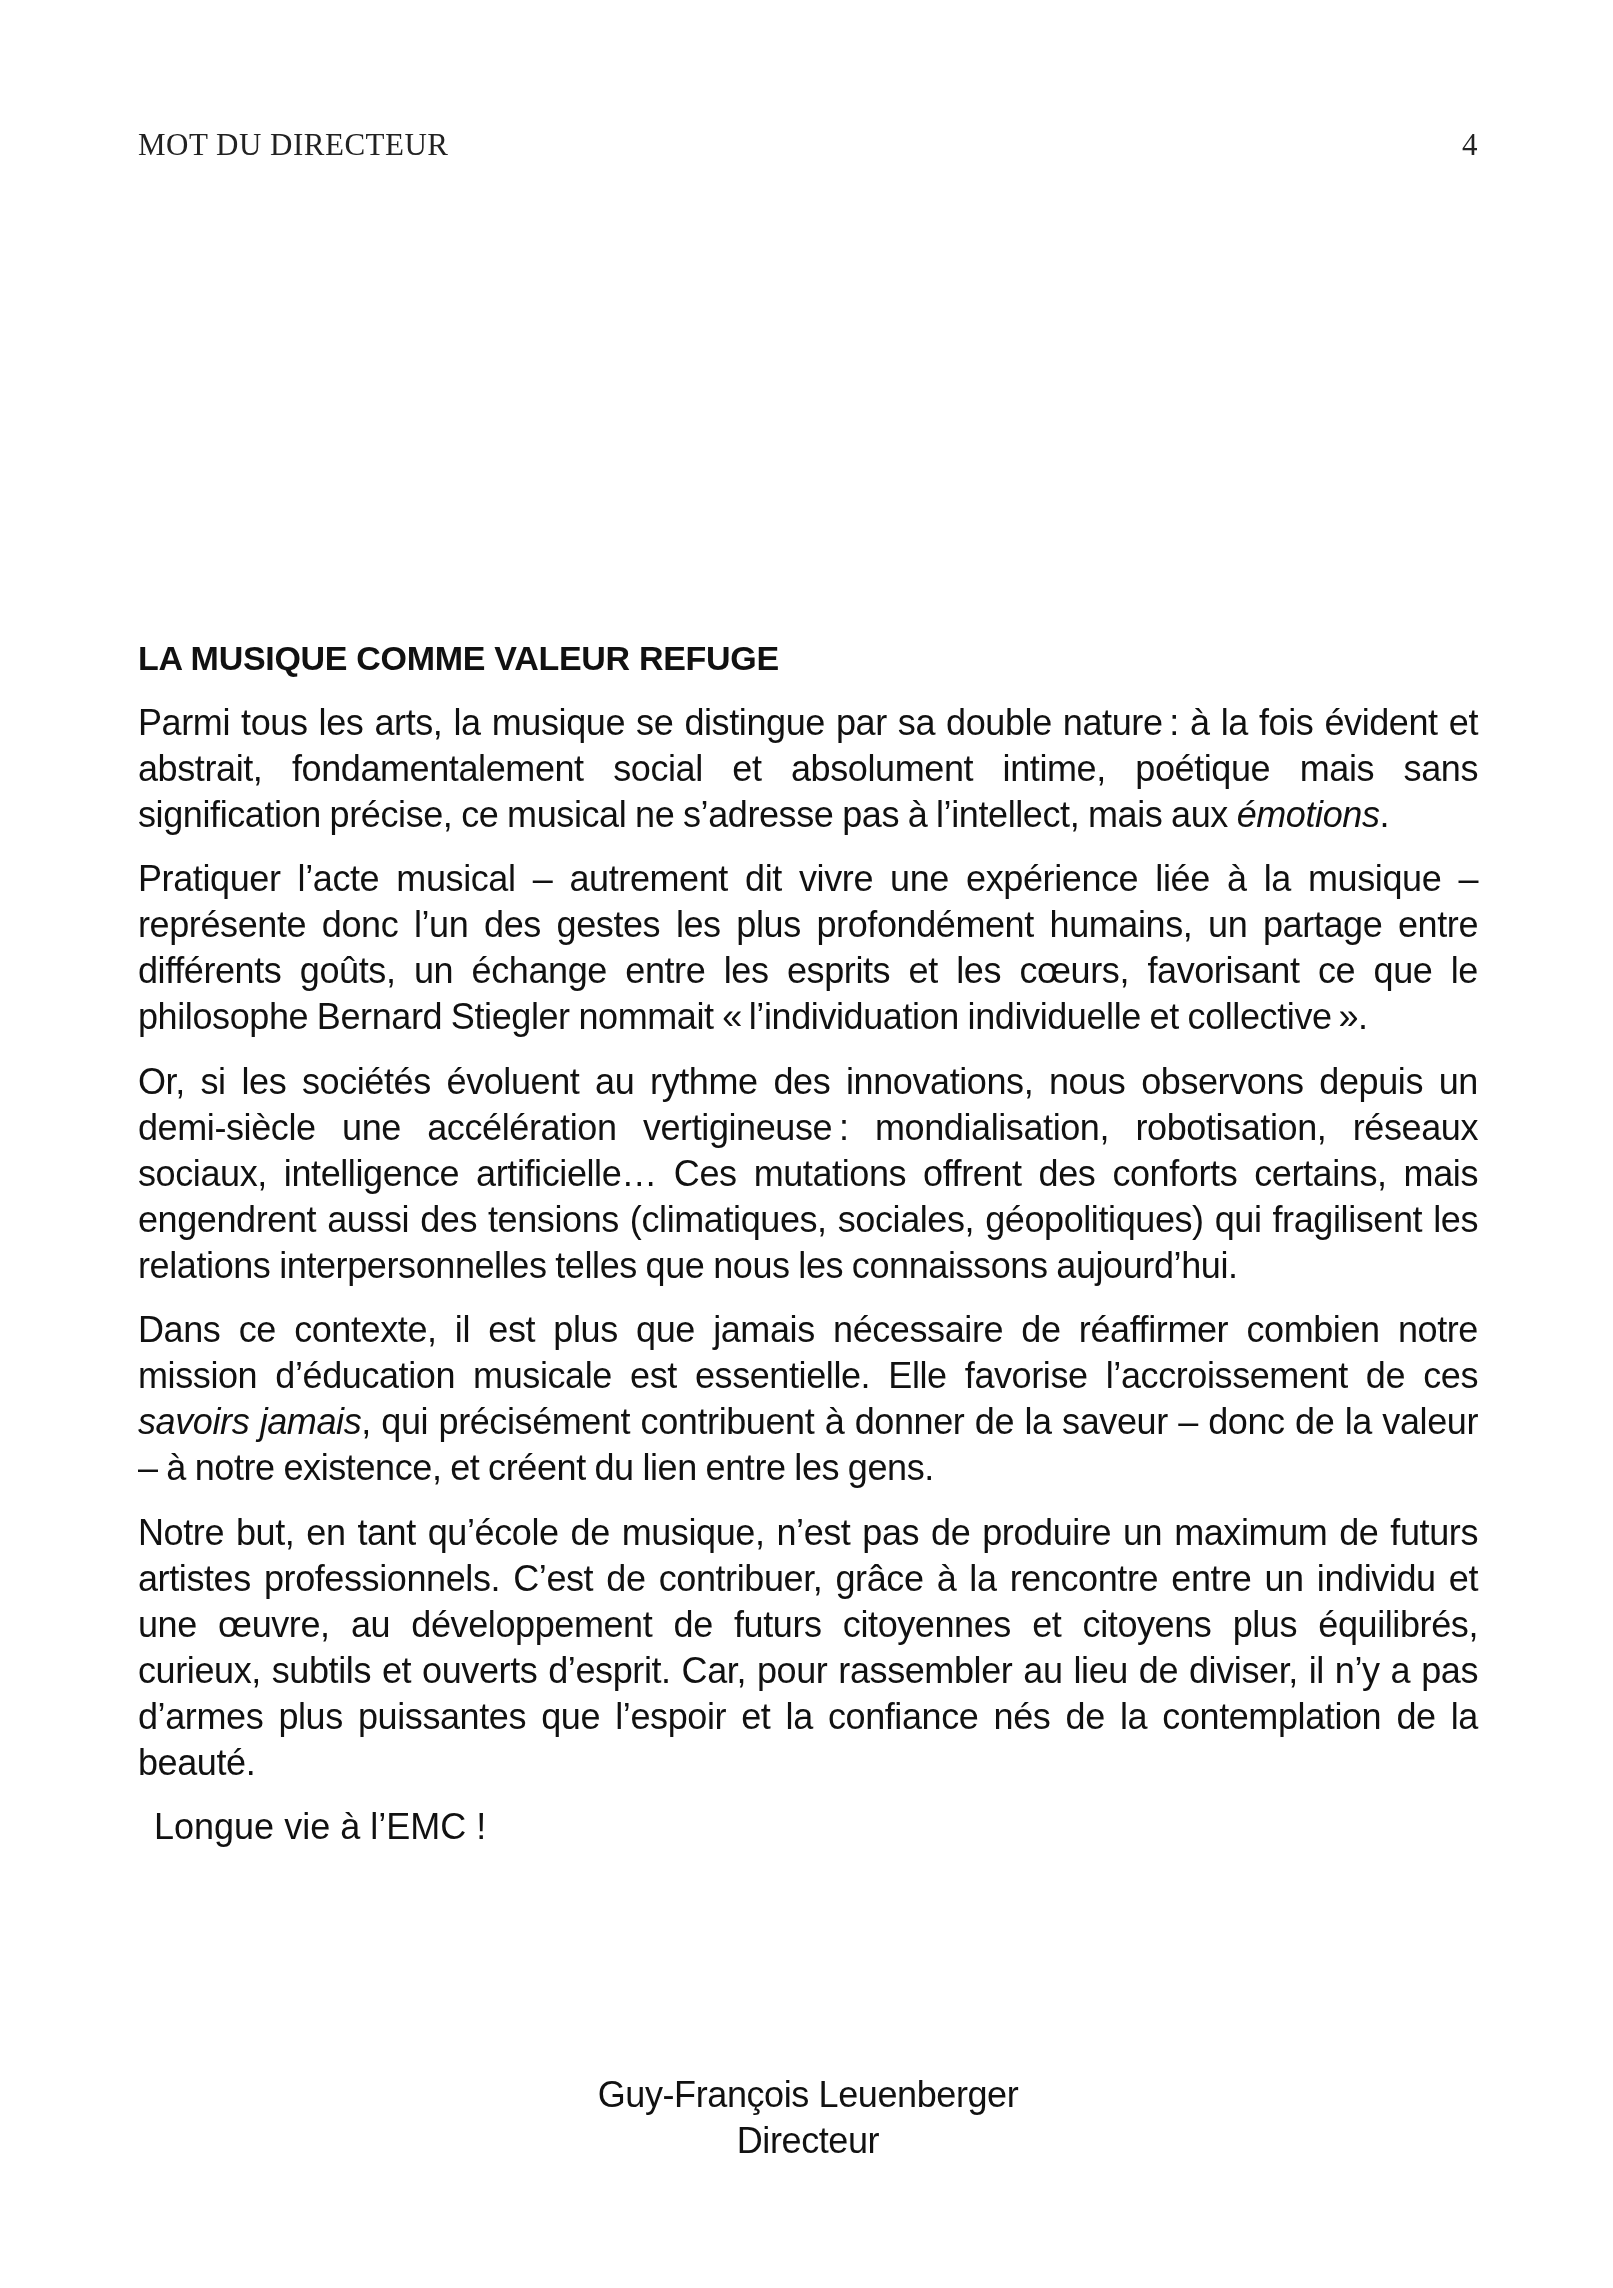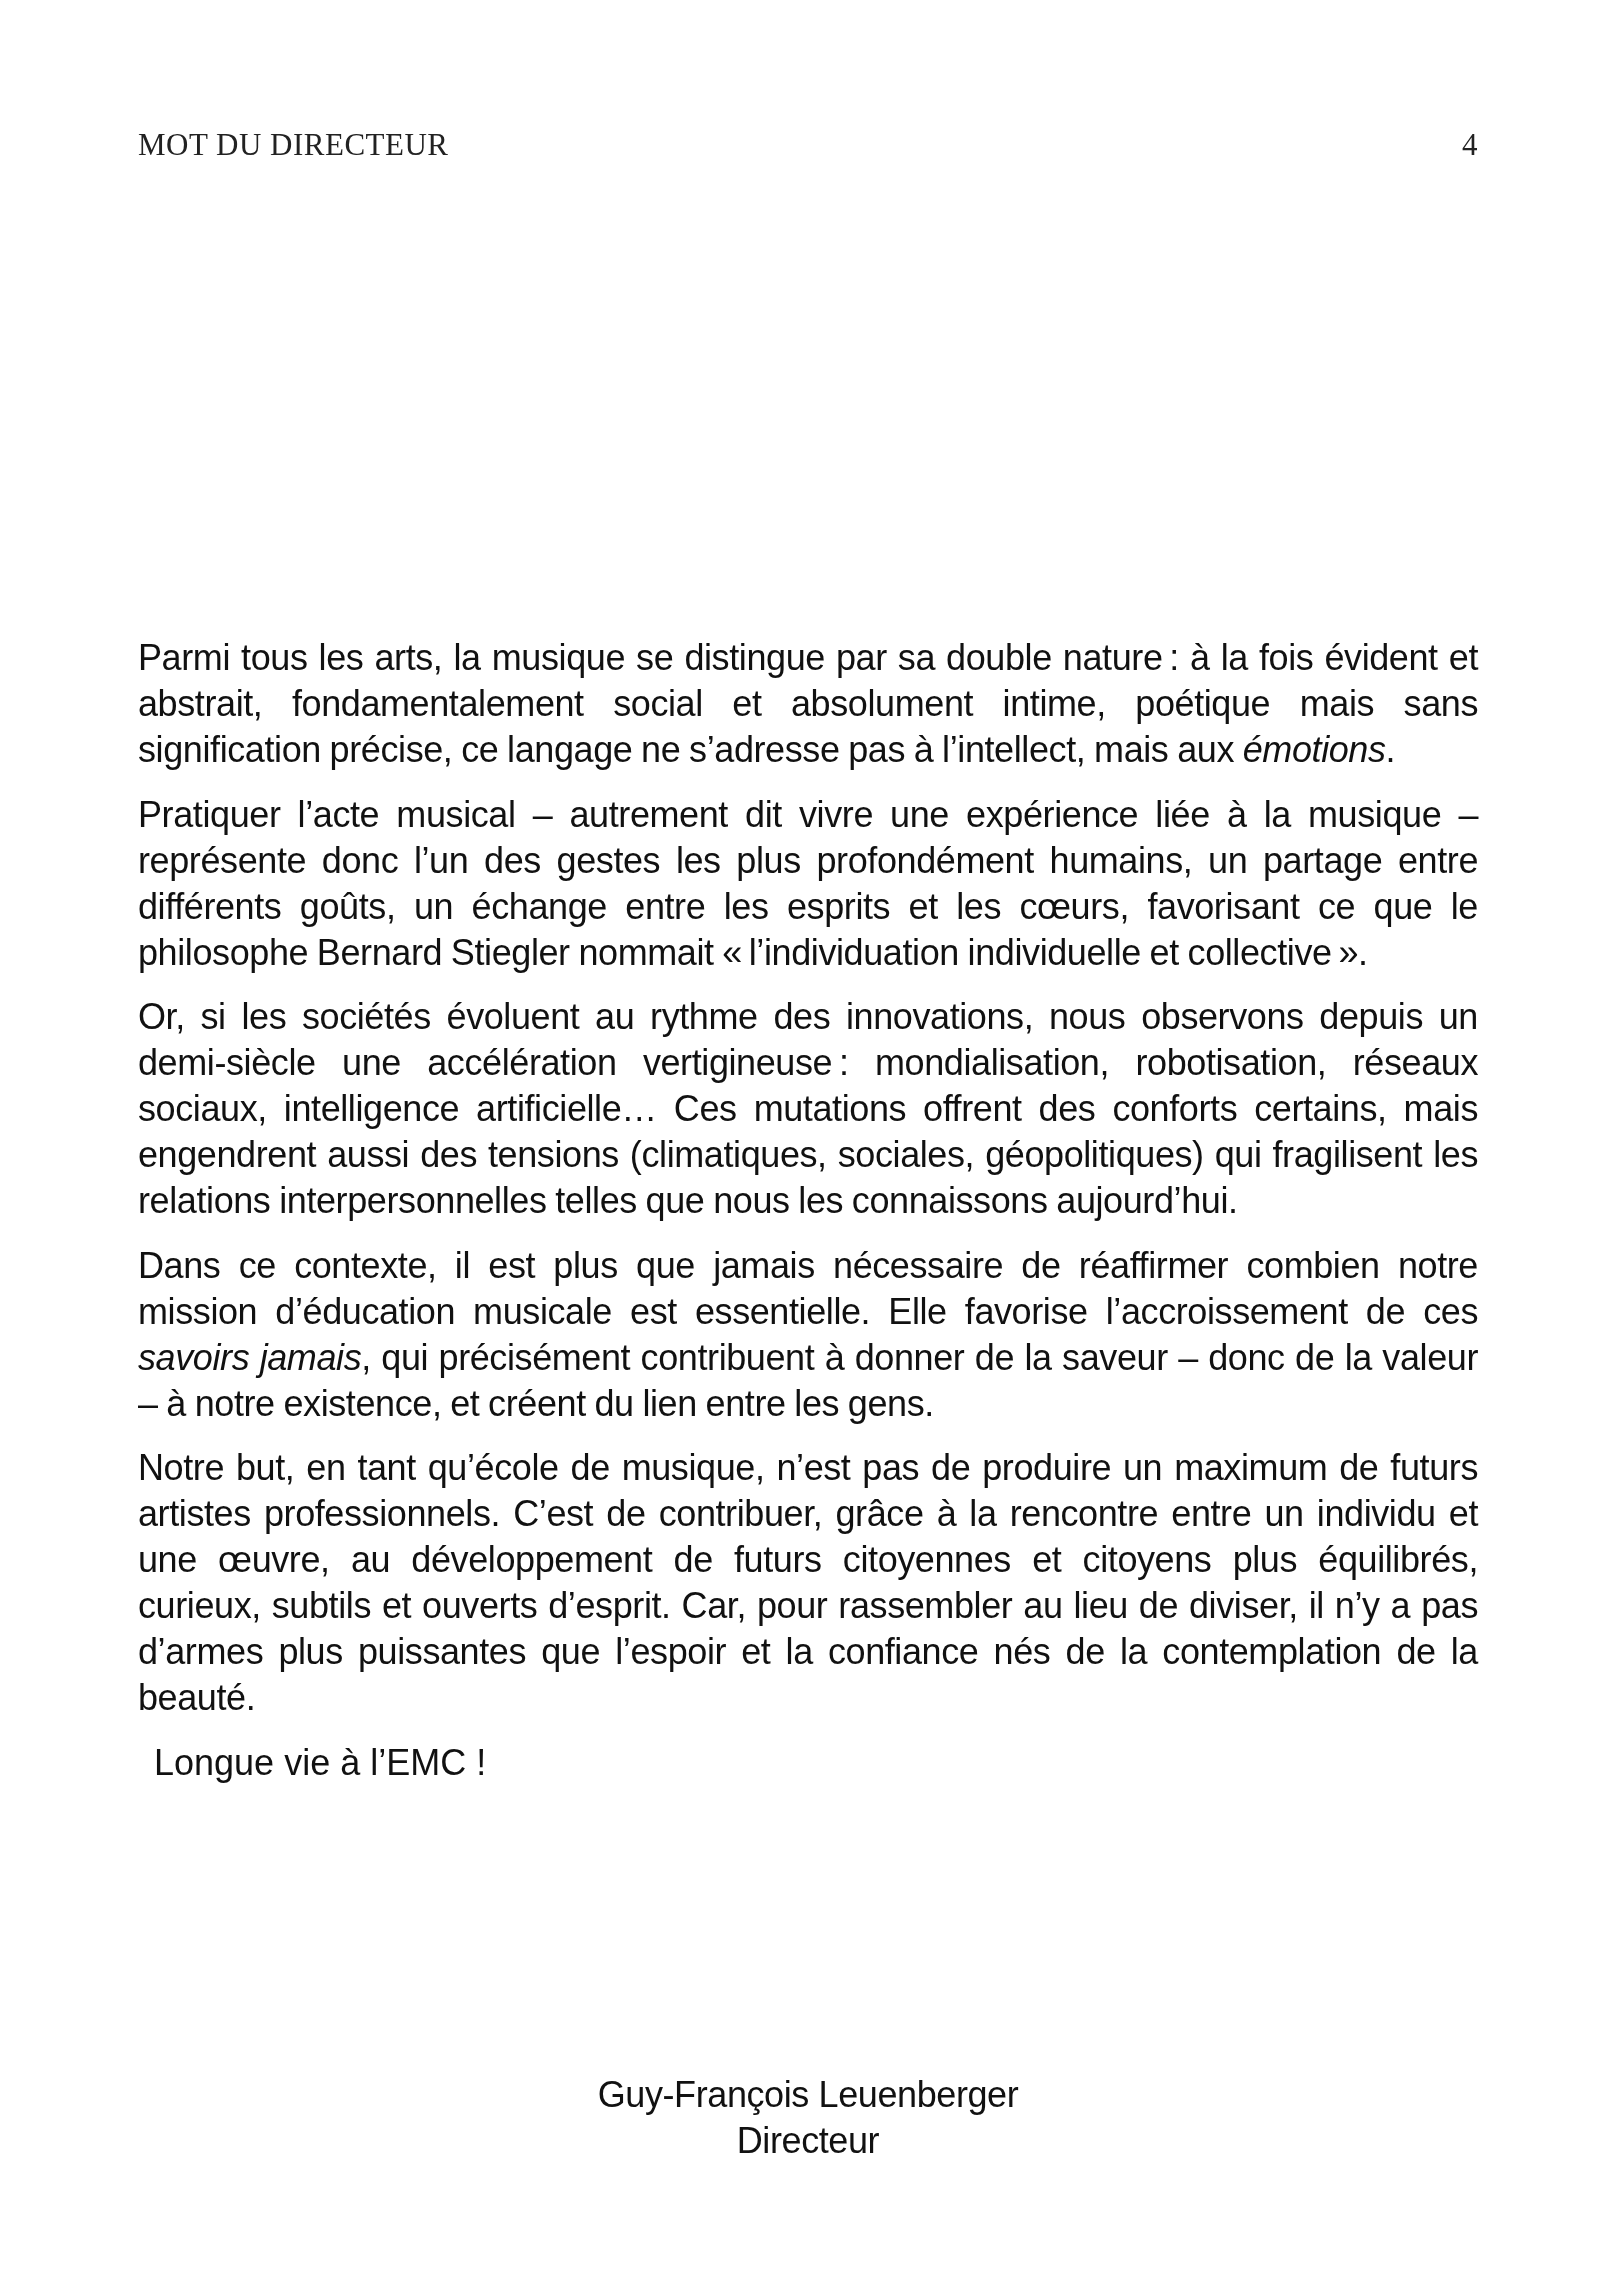--- a/index.html
+++ b/index.html
@@ -27,22 +27,23 @@
 <body>
 
 <div class="page">
 
   <div class="running-head">
     <span>MOT DU DIRECTEUR</span>
     <span>4</span>
   </div>
 
   <div class="content">
+    <h2 class="section-title">LA MUSIQUE COMME VALEUR REFUGE</h2>
 
-    <p class="para"><span>Parmi tous les arts, la musique se distingue par sa double nature : à la fois évident et abstrait, fondamentalement social et absolument intime, poétique mais sans signification précise, ce langage ne s’adresse pas à l’intellect, mais aux </span><em>émotions</em><span>.</span></p>
+    <p class="para"><span>Parmi tous les arts, la musique se distingue par sa double nature : à la fois évident et abstrait, fondamentalement social et absolument intime, poétique mais sans signification précise, ce musical ne s’adresse pas à l’intellect, mais aux </span><em>émotions</em><span>.</span></p>
 
     <p class="para"><span>Pratiquer l’acte musical – autrement dit vivre une expérience liée à la musique – représente donc l’un des gestes les plus profondément humains, un partage entre différents goûts, un échange entre les esprits et les cœurs, favorisant ce que le philosophe Bernard Stiegler nommait « l’individuation individuelle et collective ».</span></p>
 
     <p class="para"><span>Or, si les sociétés évoluent au rythme des innovations, nous observons depuis un demi-siècle une accélération vertigineuse : mondialisation, robotisation, réseaux sociaux, intelligence artificielle… Ces mutations offrent des conforts certains, mais engendrent aussi des tensions (climatiques, sociales, géopolitiques) qui fragilisent les relations interpersonnelles telles que nous les connaissons aujourd’hui.</span></p>
 
     <p class="para"><span>Dans ce contexte, il est plus que jamais nécessaire de réaffirmer combien notre mission d’éducation musicale est essentielle. Elle favorise l’accroissement de ces </span><em>savoirs jamais</em><span>, qui précisément contribuent à donner de la saveur – donc de la valeur – à notre existence, et créent du lien entre les gens.</span></p>
 
     <p class="para"><span>Notre but, en tant qu’école de musique, n’est pas de produire un maximum de futurs artistes professionnels. C’est de contribuer, grâce à la rencontre entre un individu et une œuvre, au développement de futurs citoyennes et citoyens plus équilibrés, curieux, subtils et ouverts d’esprit. Car, pour rassembler au lieu de diviser, il n’y a pas d’armes plus puissantes que l’espoir et la confiance nés de la contemplation de la beauté.</span></p>
 
     <p class="closing">Longue vie à l’EMC !</p>

